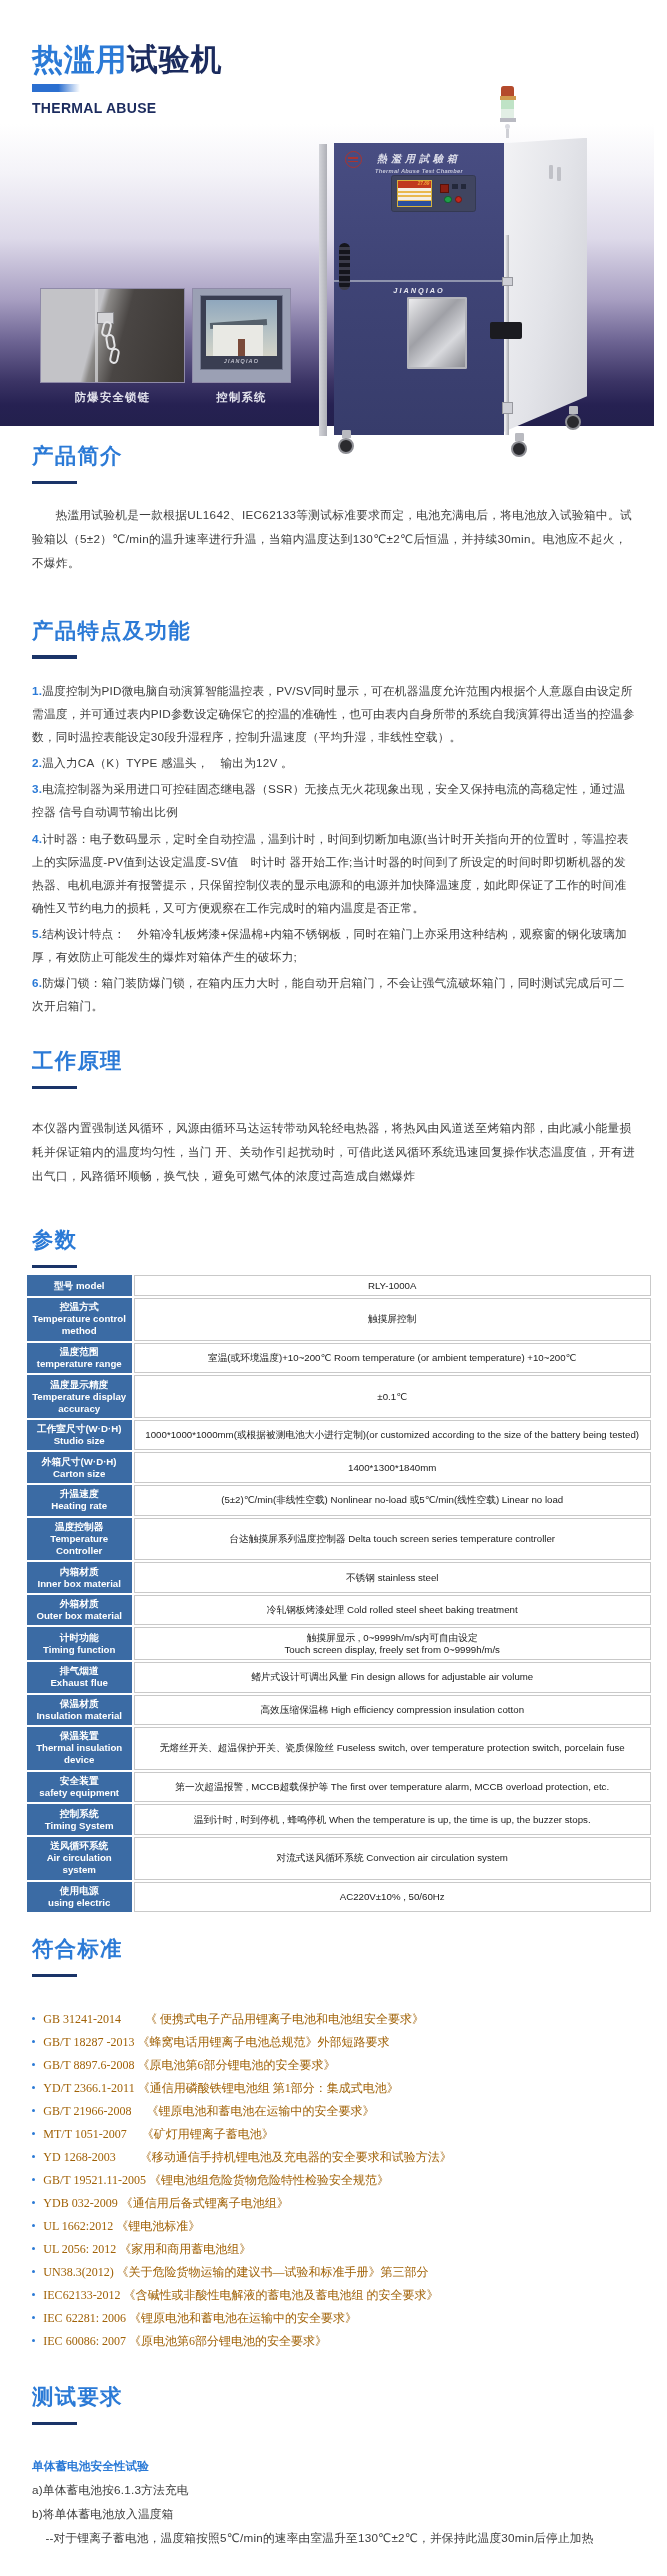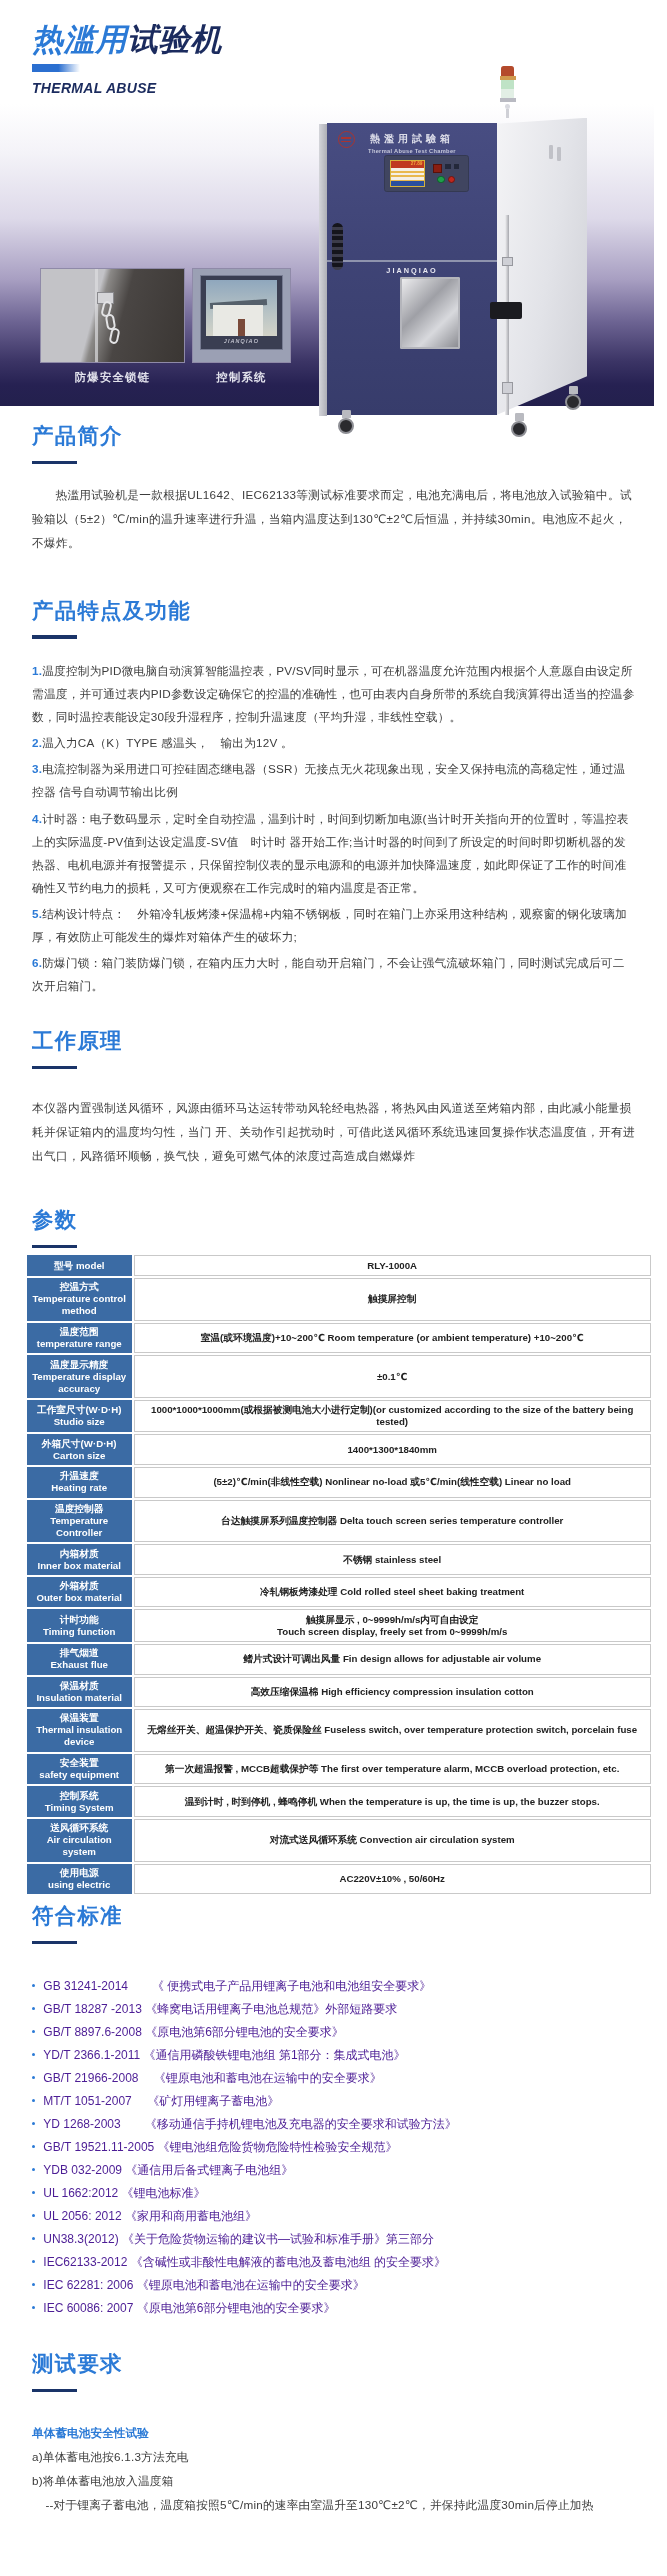--- a/index.html
+++ b/index.html
@@ -1,37 +1,37 @@
 <!DOCTYPE html>
 <html style="font-size:10.7px"><head>
 <meta charset="utf-8">
 <style>
   * { margin:0; padding:0; box-sizing:border-box; }
   html,body { background:#ffffff; }
   body { font-family:"Liberation Sans","DejaVu Sans",sans-serif; width:668px; }
   .page { position:relative; width:668px; min-height:2576px; background:#fff; overflow:hidden; }
 
   
-  .hdr { padding:22px 0 0 32px;font-style:italic; }
+  .hdr { padding:42px 0 0 32px; }
   .hdr-title { font-size:31px; font-weight:700; letter-spacing:0.7px; line-height:35px; }
   .hdr-title .hl { color:#2b7ad6; }
   .hdr-title .rest { color:#1b2b5e; font-weight:600; }
   .hdr-bar { width:48px; height:8.7px; margin:6.7px 0 8px 0;
              background:linear-gradient(90deg,#2b6fd0 0%,#2b6fd0 55%,#ffffff 100%); }
   .hdr-sub { font-size:14px; font-weight:700; color:#1b2b5e; letter-spacing:0.3px; }
 
   
   .hero { position:relative; width:668px; height:302px; margin-top:8px; overflow:visible; }
   .hero-bg { position:absolute; left:0; top:0; width:654px; height:302px;
     background:linear-gradient(180deg,#ffffff 0%,#f4f3f8 16%,#ddd9e9 38%,#a89fc2 58%,#6d6493 72%,#3c3566 85%,#262152 93%,#23204d 100%); }
   .machine { position:absolute; left:319px; top:13.4px; width:268px; height:319px; }
   .m-left-frame { position:absolute; left:0; top:6.7px; width:8px; height:292px;
     background:linear-gradient(90deg,#d4d5da,#aeafb6); }
-  .m-front { position:absolute; left:8px; top:5.3px; width:170px; height:292px;
-    background:linear-gradient(180deg,#484d82 0%,#3f4476 45%,#373c6b 100%); }
+  .m-front { position:absolute; left:15px; top:5.3px; width:170px; height:292px;
+    background:linear-gradient(180deg,#484d82 0%,#3f4476 45%,#373c6b 100%);font-style:italic; }
   .m-logo { position:absolute; left:10.7px; top:8px; width:17.4px; height:17.4px; border-radius:50%;
     border:1.3px solid #a93430; display:flex; flex-direction:column; justify-content:center; gap:2px; padding:0 2.7px; }
   .m-logo i { display:block; height:1.3px; background:#a93430; }
   .m-name { text-align:center; margin-top:9.3px; color:#dcdde9; font-size:10px; font-weight:700; letter-spacing:4px; }
   .m-name-en { text-align:center; color:#c7c9db; font-size:5.7px; font-weight:700; letter-spacing:0.3px; margin-top:1.3px; }
   .m-panel { position:absolute; left:57px; top:32px; width:85px; height:37px; background:#404560;
     border-radius:2.7px; border:0.7px solid #343952; display:flex; align-items:center; }
   .m-screen { width:35px; height:27px; margin-left:4.7px; border:1.3px solid #d6b23c; background:#f2ece2;
     display:flex; flex-direction:column; overflow:hidden; }
   .scr-top { height:6.7px; background:#c0391f; color:#f3a73b; font-size:4.7px; font-weight:700;
@@ -102,24 +102,24 @@
   .features-list { margin-top:20px; width:604px; }
   .feature-item { font-size:11.7px; color:#3c3c3c; line-height:23px; letter-spacing:0.2px; margin-bottom:3.3px; }
   .feature-item .f-num { color:#2b7ad6; font-weight:700; }
   .sec-principle { margin-top:29px; }
   .sec-principle .para { margin-top:27px; width:609px; }
   .sec-params { margin-top:37px; }
   .params-table { margin:5.3px 0 0 -7.3px; border-collapse:separate; border-spacing:2px; width:628px; table-layout:fixed; }
   .params-table th { width:105px; background:#3b6ba4; color:#ffffff; font-size:9.7px; font-weight:700;
     line-height:12px; padding:3.3px 2.7px; text-align:center; vertical-align:middle; }
   .params-table td { background:#ffffff; border:0.7px solid #c9c9c9; color:#222222; font-size:9.7px;
-    font-weight:700; line-height:12px; text-align:center; vertical-align:middle; padding:3.3px 5.3px; }
-  .sec-standards { margin-top:5px; }
+    font-weight:400; line-height:12px; text-align:center; vertical-align:middle; padding:3.3px 5.3px; }
+  .sec-standards { margin-top:20px;font-family:Liberation Serif, serif; }
   .standards-list { margin-top:31px; list-style:none; }
-  .standards-list li { font-size:12px; color:#4c1d95; line-height:23px; display:flex; align-items:baseline; }
+  .standards-list li { font-size:12px; color:#a16207; line-height:23px; display:flex; align-items:baseline; }
   .standards-list .dot { width:3.3px; height:3.3px; border-radius:50%; background:#2b7ad6; flex:0 0 3.3px;
     margin-right:8px; position:relative; top:-2.7px; }
   .sec-test { margin-top:29px; padding-bottom:47px; }
   .test-blocks { margin-top:29px; }
   .test-sub { font-size:11.7px; font-weight:700; color:#2b7ad6; line-height:24px; }
   .test-line { font-size:11.7px; color:#3c3c3c; line-height:24px; letter-spacing:0.2px; }
   .test-line.dash { padding-left:13.4px; }
 </style>
 </head>
 <body>

